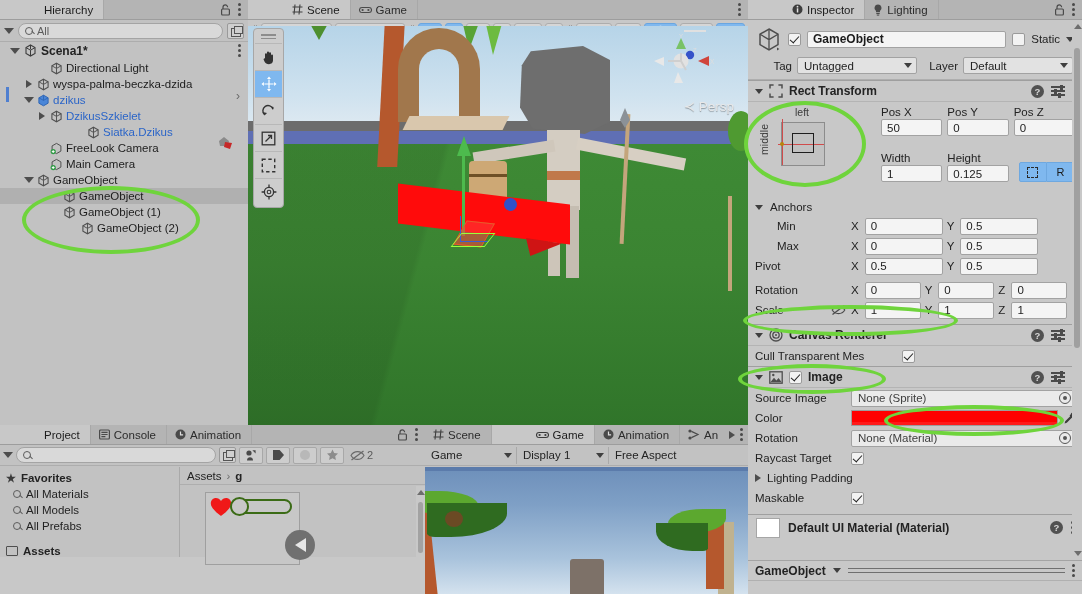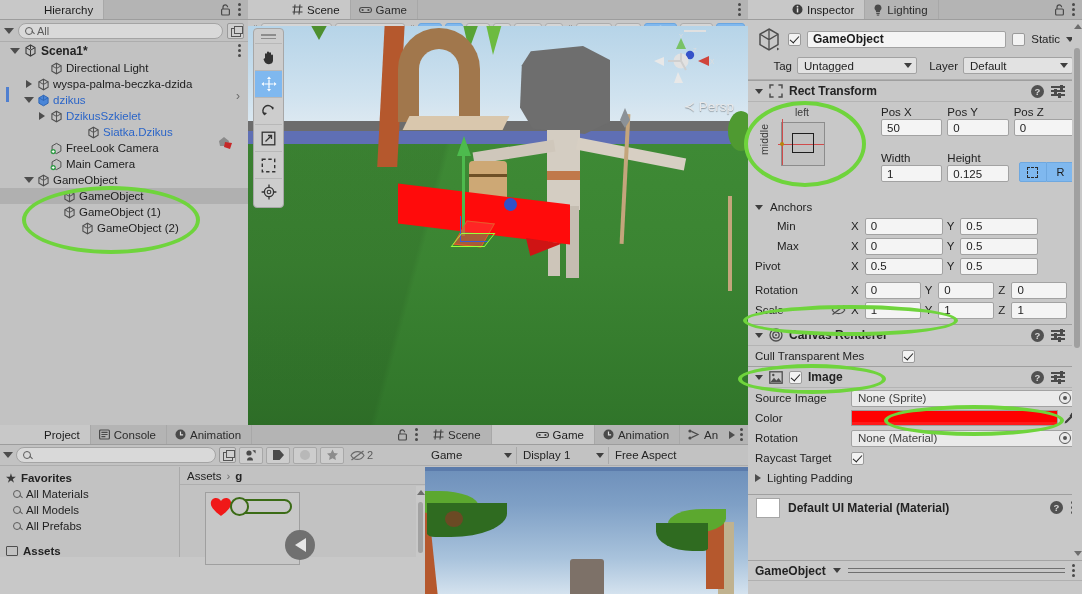--- a/index.html
+++ b/index.html
@@ -987,20 +987,24 @@
         </div>
       </div>
       <div class="prop">
         <span class="name">Raycast Target</span>
         <span class="chk on"></span>
       </div>
       <div class="prop">
         <span class="caret-rt" style="margin-right:2px"></span>
         <span style="font-size:11.5px">Lighting Padding</span>
       </div>
+      <div class="prop">
+        <span class="name">Maskable</span>
+        <span class="chk on"></span>
+      </div>
 
       <div class="mat-row" style="margin-top:6px">
         <span class="mat-sw"></span>
         <span class="mat-name">Default UI Material (Material)</span>
         <span style="margin-left:auto;display:flex;align-items:center;gap:8px">
           <span class="qmark">?</span>
           <span class="kebab">
               <i></i>
               <i></i>
               <i></i>

